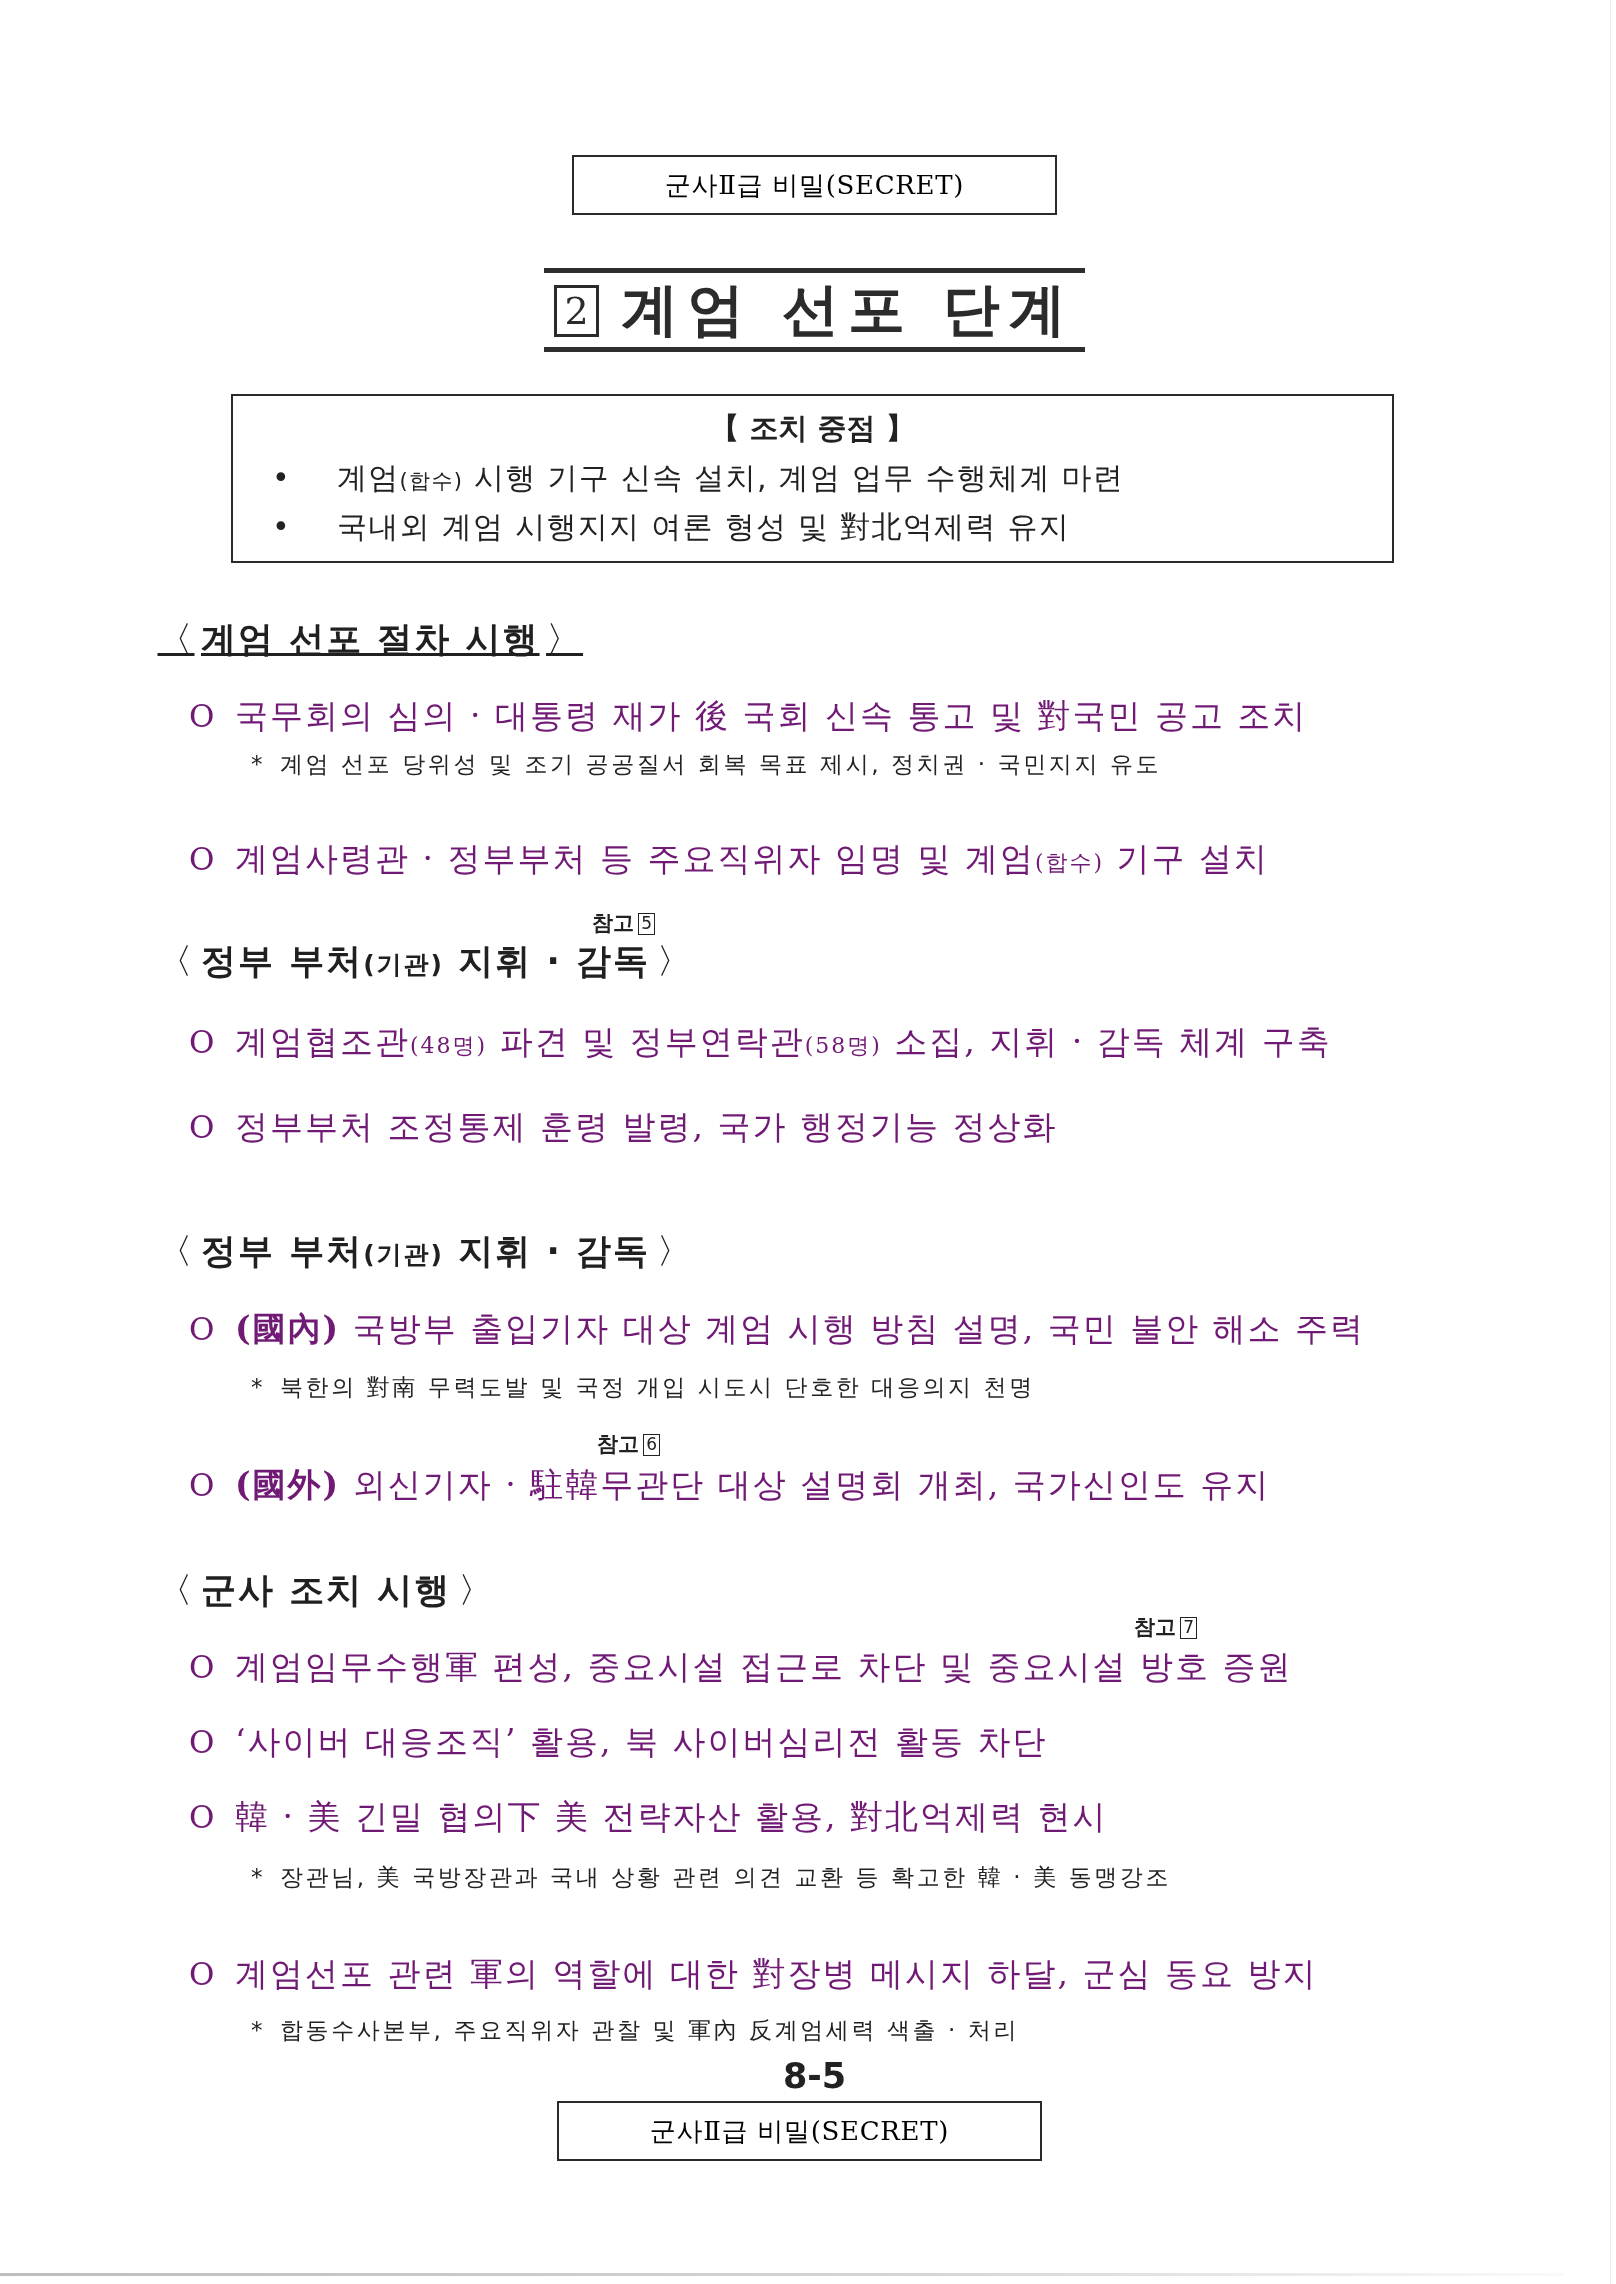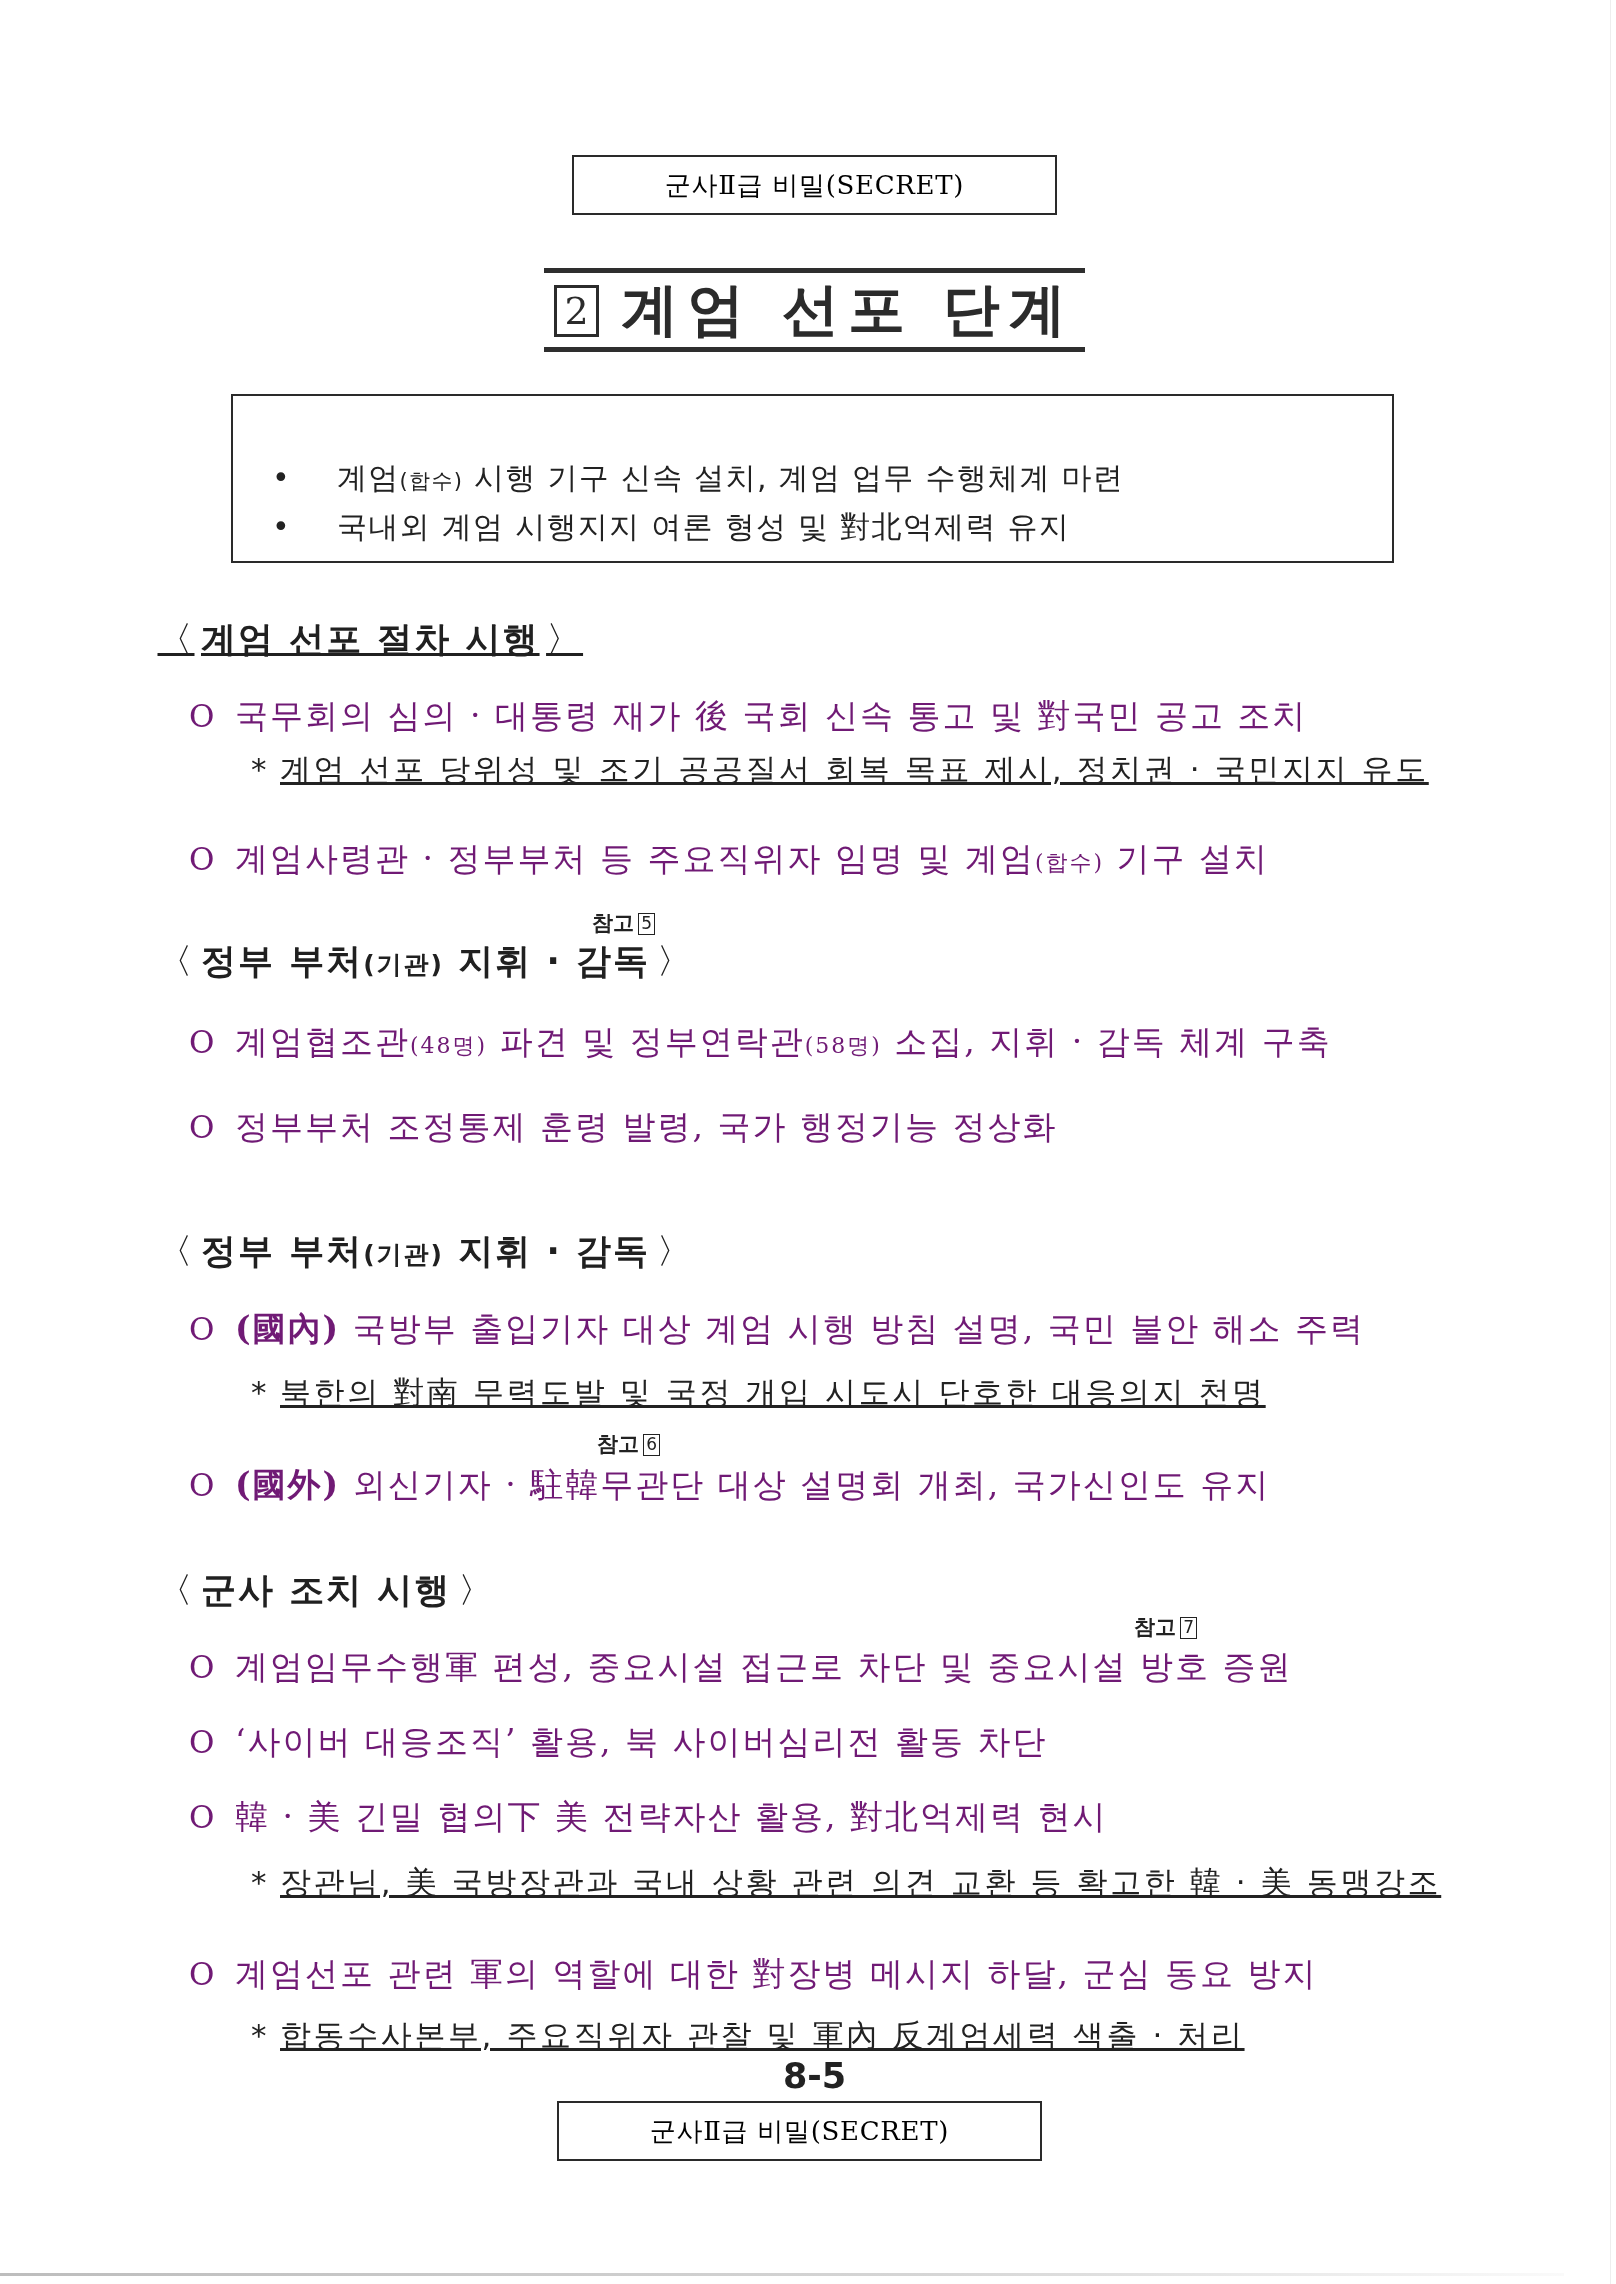--- a/index.html
+++ b/index.html
@@ -26,21 +26,21 @@
   .sec-head { position:absolute; left:151px; font-weight:bold; font-size:35px; color:#202020; letter-spacing:2px; white-space:nowrap; }
   .sec-head .ang { font-weight:normal; margin:0 6.5px; }
   .sec-head .sm { font-size:25px; }
 
   .item { position:absolute; left:189px; font-family:"DejaVu Serif", "Liberation Serif", serif; font-size:33px; color:#701a75;
           white-space:nowrap; letter-spacing:2px; }
   .item .o { display:inline-block; width:46px; font-size:31px; }
   .item .sm { font-size:22px; }
   .item b { font-weight:bold; }
 
-  .note { position:absolute; left:251px; font-size:31px; color:#222; white-space:nowrap; letter-spacing:2.6px;text-decoration:underline; }
+  .note { position:absolute; left:251px; font-size:23px; color:#222; white-space:nowrap; letter-spacing:2.6px; }
   .note .star { display:inline-block; width:29px; }
 
   .ref { position:absolute; font-weight:bold; font-size:21px; color:#222; white-space:nowrap; }
   .ref .rbox { display:inline-block; border:1.3px solid #222; font-weight:normal; font-size:17px; width:15.6px; height:19.5px;
                line-height:19.5px; text-align:center; margin-left:3.9px; vertical-align:middle; }
 
   .page-num { position:absolute; left:717px; width:195px; top:2056px; text-align:center; font-weight:bold; font-size:35px; color:#222; }
 
   .scan-edge { position:absolute; left:0; top:2273px; width:1564px; height:2.6px;
                background:linear-gradient(90deg, #bdbdbd, #d6d6d6 60%, rgba(230,230,230,0.2)); }
@@ -52,20 +52,21 @@
 <div class="abs class-box" style="left:572px; top:155px; width:481px; height:56px;">군사Ⅱ급 비밀(SECRET)</div>
 
 <div class="title-rule" style="top:268px;"></div>
 <div class="title">
   <span class="num-box">2</span>
   <span>계엄 선포 단계</span>
 </div>
 <div class="title-rule" style="top:347px;"></div>
 
 <div class="focus-box">
+  <div class="focus-head">【 조치 중점 】</div>
   <div class="focus-item" style="top:62px;">
     <span class="bullet">•</span><span>계엄</span><span class="small">(합수)</span><span> 시행 기구 신속 설치, 계엄 업무 수행체계 마련</span>
   </div>
   <div class="focus-item" style="top:111px;">
     <span class="bullet">•</span><span>국내외 계엄 시행지지 여론 형성 및 對北억제력 유지</span>
   </div>
 </div>
 
 <div class="sec-head" style="top:616px;text-decoration:underline;">
   <span class="ang">〈</span><span>계엄 선포 절차 시행</span><span class="ang">〉</span>

